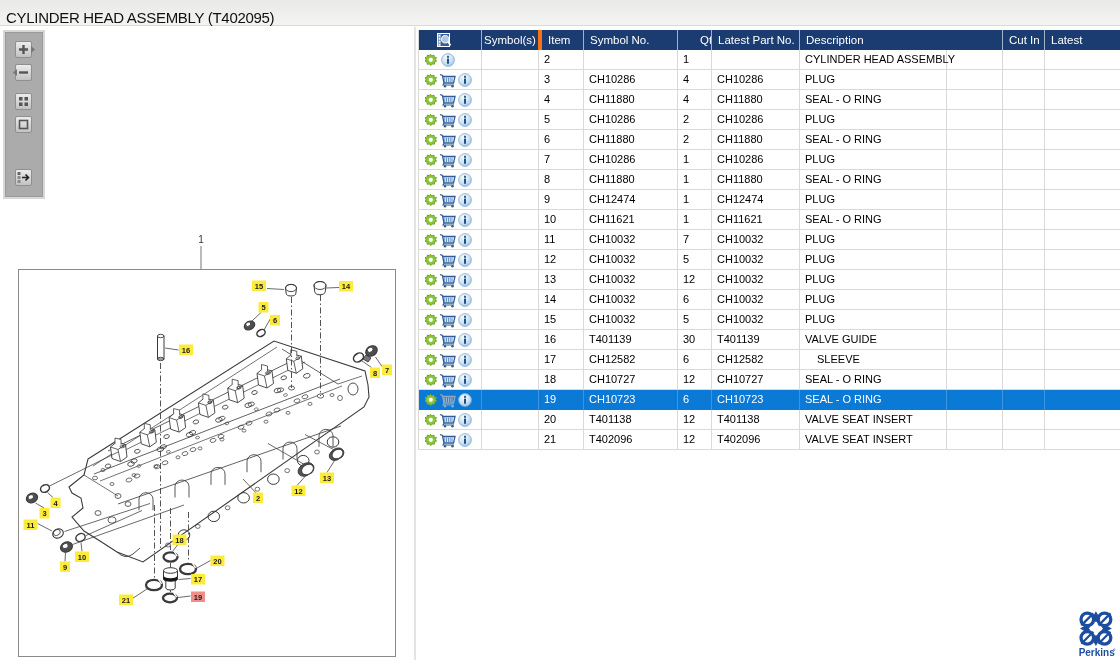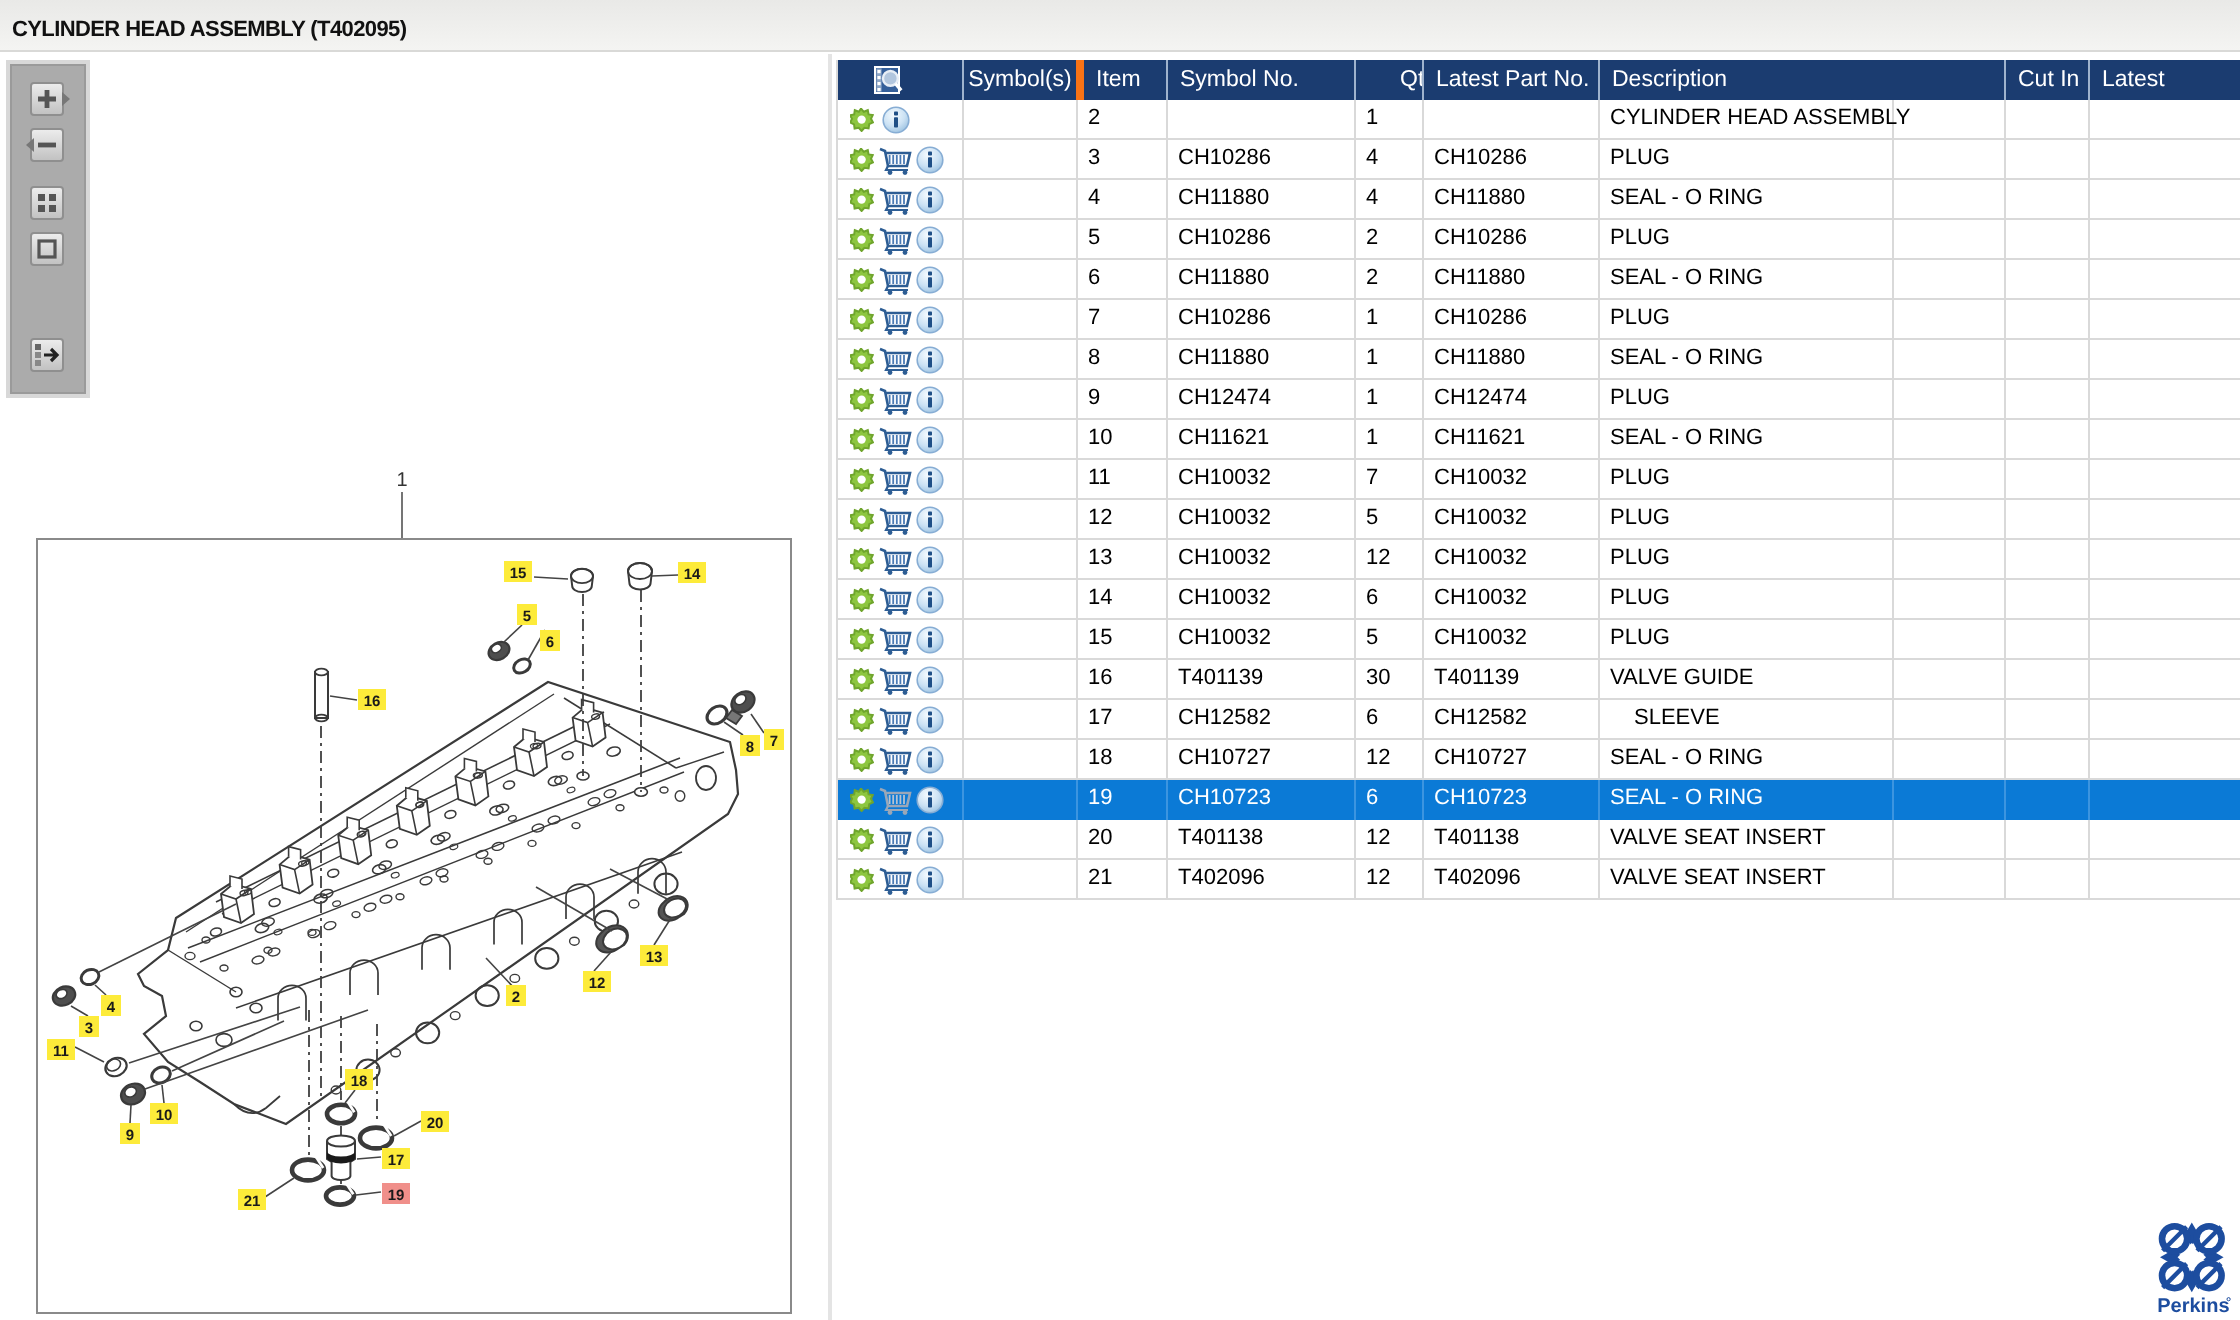--- a/index.html
+++ b/index.html
@@ -1,19 +1,19 @@
 <!DOCTYPE html>
 <html><head><meta charset="utf-8">
 <style>
 * { margin:0; padding:0; box-sizing:border-box; }
 html,body { width:1120px; height:660px; overflow:hidden; background:#fff;
   font-family:"Liberation Sans", sans-serif; }
 #titlebar { position:absolute; left:0; top:0; width:1120px; height:26px;
   background:linear-gradient(#e9e9e7,#f4f4f2); border-bottom:1px solid #d9d9d7; }
-#titlebar span { position:absolute; left:6px; top:9px; font-size:11px; letter-spacing:-0.3px; font-weight:bold; color:#111;text-align:center; }
+#titlebar span { position:absolute; left:6px; top:9px; font-size:15px; letter-spacing:-0.3px; font-weight:normal; color:#111;text-align:center; }
 #vdiv { position:absolute; left:414px; top:27px; width:2px; height:633px; background:#e4e4e4; }
 #toolbar { position:absolute; left:3px; top:30px; width:42px; height:169px;
   background:#ababab; border:2px solid #d8d8d8; box-shadow:inset 0 0 0 1px #9a9a9a; }
 .tbtn { position:absolute; left:10px; width:17px; height:17px;
   background:linear-gradient(#ececec,#c2c2c2); border:1px solid #8f8f8f; border-radius:2px; }
 .tbtn svg { position:absolute; left:0; top:0; }
 #dsvg { position:absolute; left:0px; top:26px; }
 .dl { font:bold 7.5px "Liberation Sans",sans-serif; fill:#1a1a1a; }
 .dn { font:10px "Liberation Sans",sans-serif; fill:#333; }
 .pk { font:bold 10px "Liberation Sans",sans-serif; fill:#1d4d9f; }

